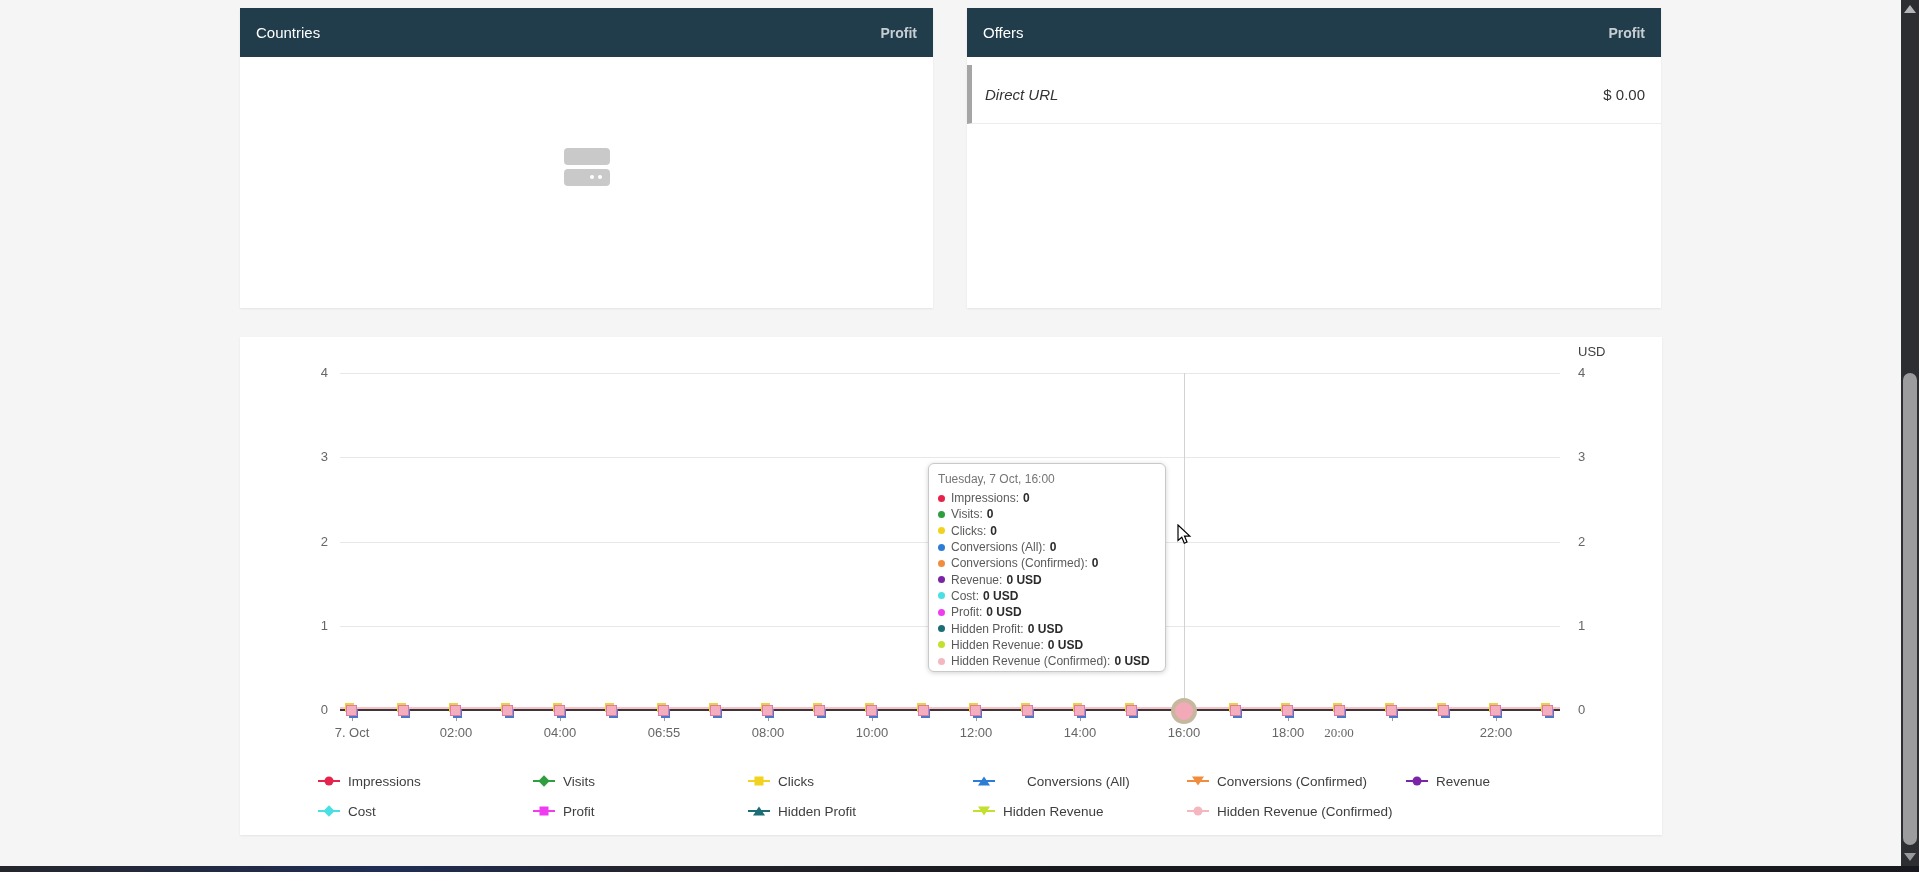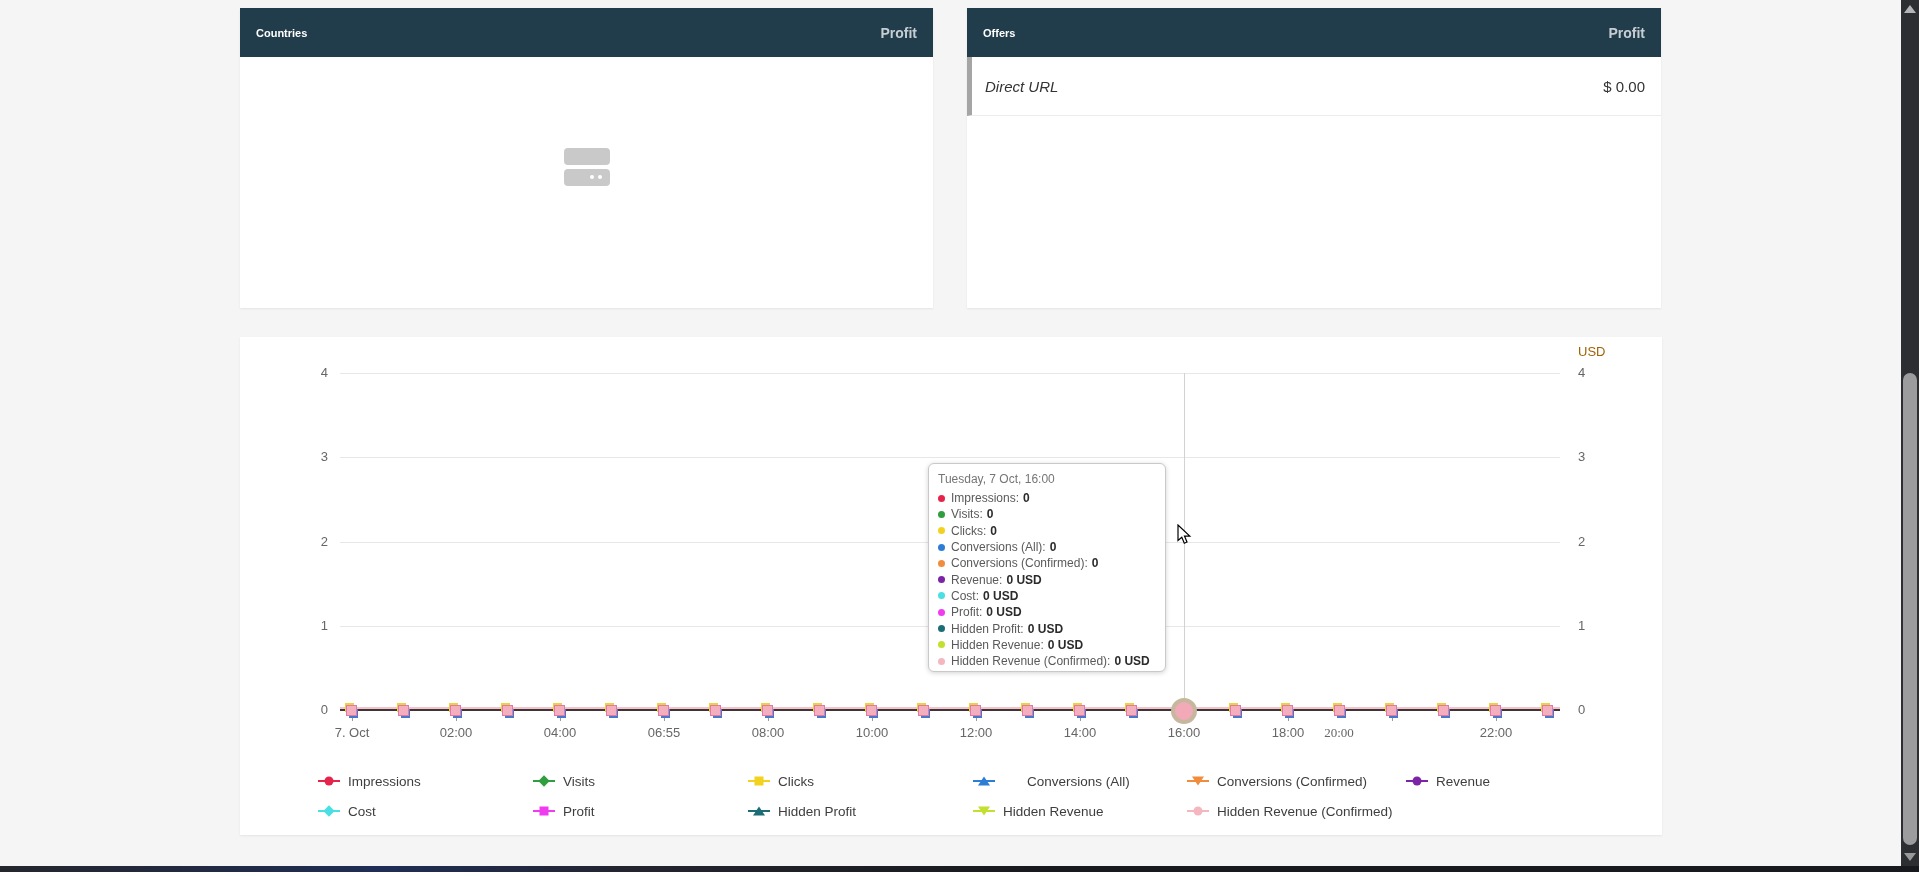--- a/index.html
+++ b/index.html
@@ -1,41 +1,41 @@
 <!DOCTYPE html>
 <html><head>
 <meta charset="utf-8">
 <style>
   * { margin:0; padding:0; box-sizing:border-box; }
   html,body { width:1919px; height:872px; overflow:hidden; }
   body { font-family:"Liberation Sans", sans-serif; background:#f5f5f6; position:relative; }
 
   .panel { position:absolute; background:#fff; box-shadow:0 1px 2px rgba(0,0,0,.07); }
   .panel-header { height:49px; background:#213c4b; display:flex; align-items:center; justify-content:space-between; padding:0 16px; }
-  .panel-title { color:#ffffff; font-weight:bold; font-size:11px; }
+  .panel-title { color:#ffffff; font-weight:normal; font-size:15px; }
   .panel-metric { color:#c7ced3; font-weight:bold; font-size:14px; }
 
   #countries-panel { left:240px; top:8px; width:693px; height:300px; }
   #offers-panel   { left:967px; top:8px; width:694px; height:300px; }
 
   .empty-state { position:absolute; left:0; right:0; top:140px; text-align:center; }
   .empty-icon { width:46px; height:40px; margin:0 auto; }
   .empty-icon .bar { height:17px; background:#c9c9c9; border-radius:4px; position:relative; }
   .empty-icon .bar + .bar { margin-top:4px; }
   .empty-icon .dot { position:absolute; width:4px; height:4px; border-radius:50%; background:#fff; top:6px; }
   .empty-icon .d1 { right:16px; } .empty-icon .d2 { right:8px; }
   .empty-text { margin-top:14px; font-size:15px; color:#5a5f63; }
 
   .offer-row { height:59px; border-bottom:1px solid #ececec; border-left:5px solid #a5a5a5;
-               display:flex; align-items:center; justify-content:space-between; padding:0 16px 0 13px; font-size:15px; color:#333; }
+               display:flex; align-items:center; justify-content:space-between; padding:0 16px 0 13px; font-size:15px; color:#333;margin-top:8px; }
   .offer-name { font-style:italic; }
 
   #chart-panel { left:240px; top:337px; width:1422px; height:498px; }
   #chart-plot { position:absolute; inset:0; }
-  .unit-label { position:absolute; left:1338px; top:7px; font-size:13px; color:#a16207; }
+  .unit-label { position:absolute; left:1338px; top:7px; font-size:13px; color:#404040; }
   .gridline { position:absolute; left:100px; width:1220px; height:1px; background:#e7e7e7; }
   .ylab { position:absolute; font-size:13px; color:#666; height:16px; line-height:16px; }
   .ylab.left { left:38px; width:50px; text-align:right; }
   .ylab.right { left:1338px; width:50px; text-align:left; }
   #x-axis-line { position:absolute; left:100px; top:372px; width:1220px; height:2px; background:#3d3538; }
   #series-line-overlay { position:absolute; left:100px; top:370px; width:1220px; height:2px; background:#f7c3cb; }
   #crosshair-line { position:absolute; left:944px; top:36px; width:1px; height:337px; background:#d2d2d2; }
   .pt { position:absolute; width:11px; height:11px; background:#f3afbe; border:1px solid #dd7aa6; z-index:2;
         box-shadow:-2px -3px 0 -1px #edd23c, 2px 3px 0 -1px #4a77c9; }
   #hovered-point { position:absolute; left:931px; top:361px; width:26px; height:26px; border-radius:50%;

